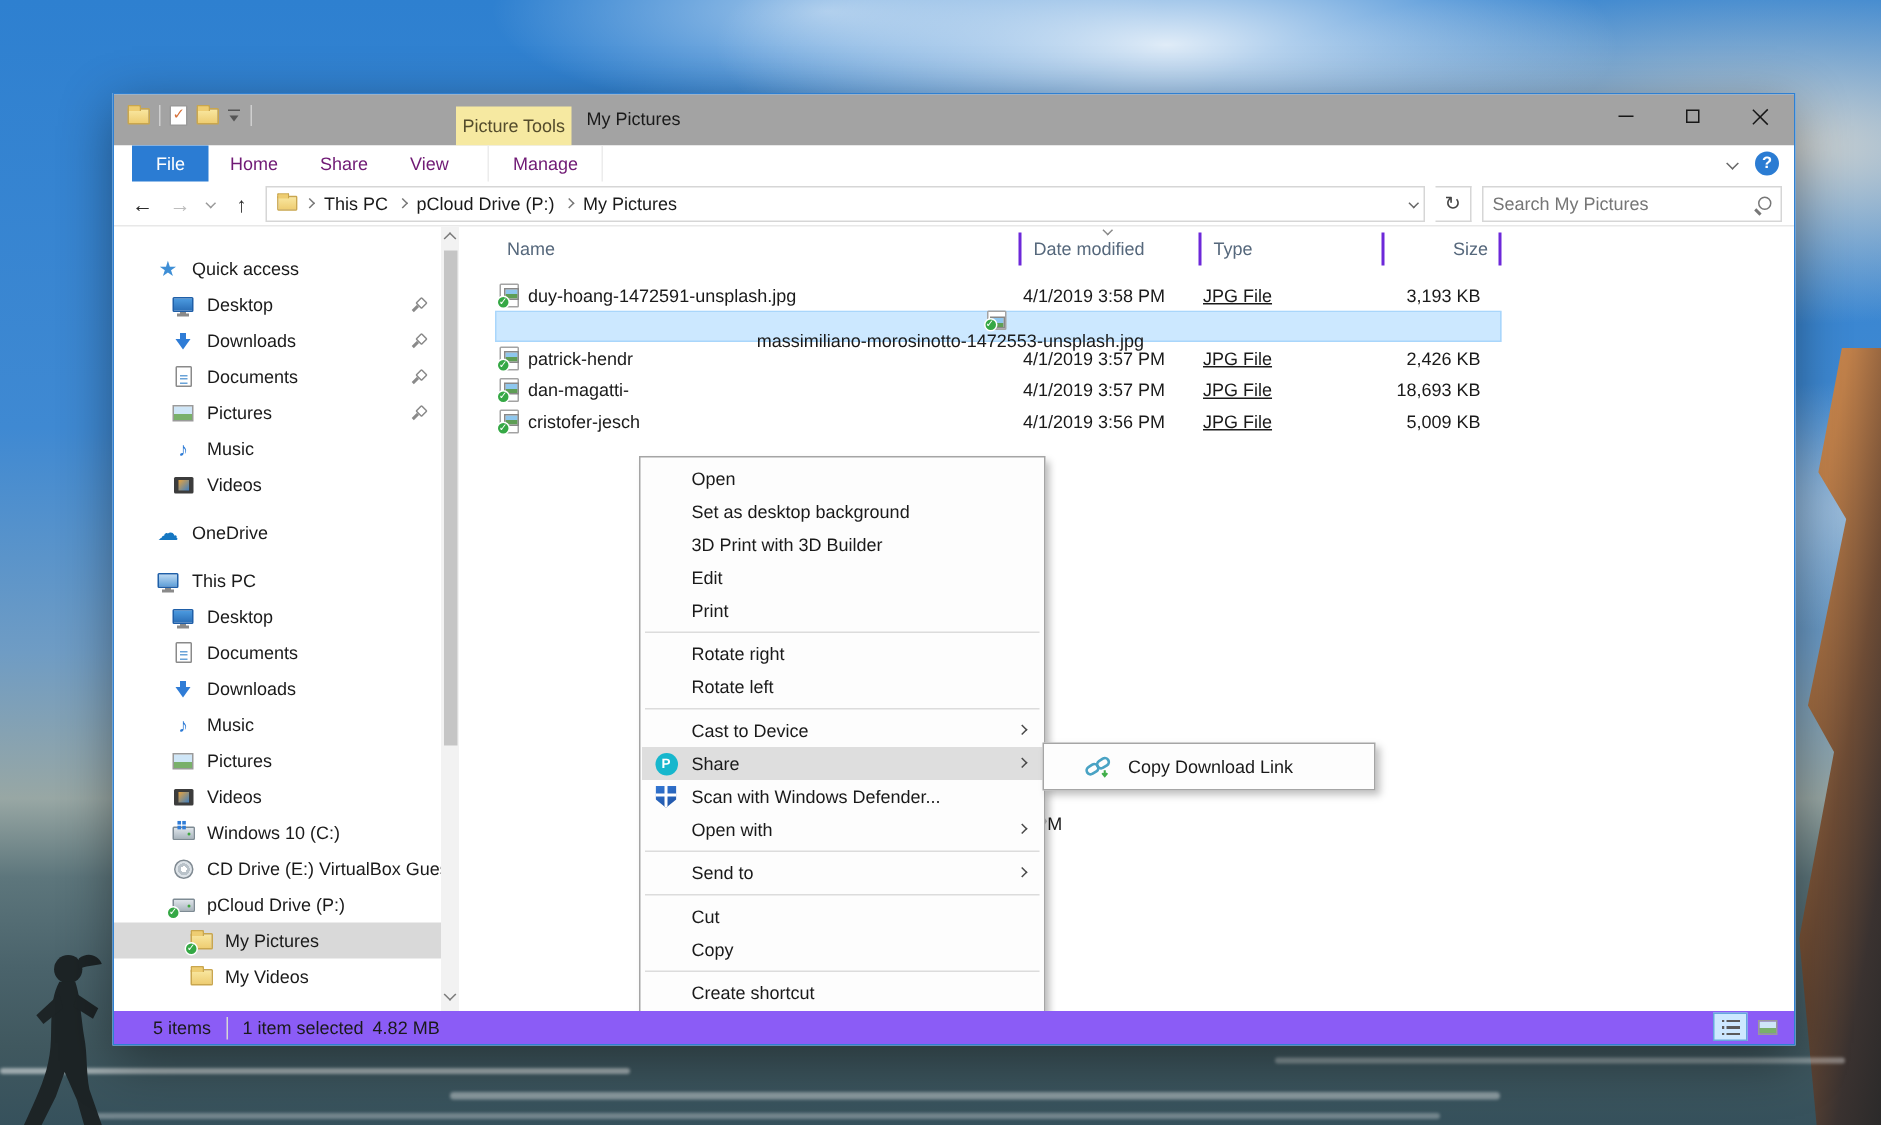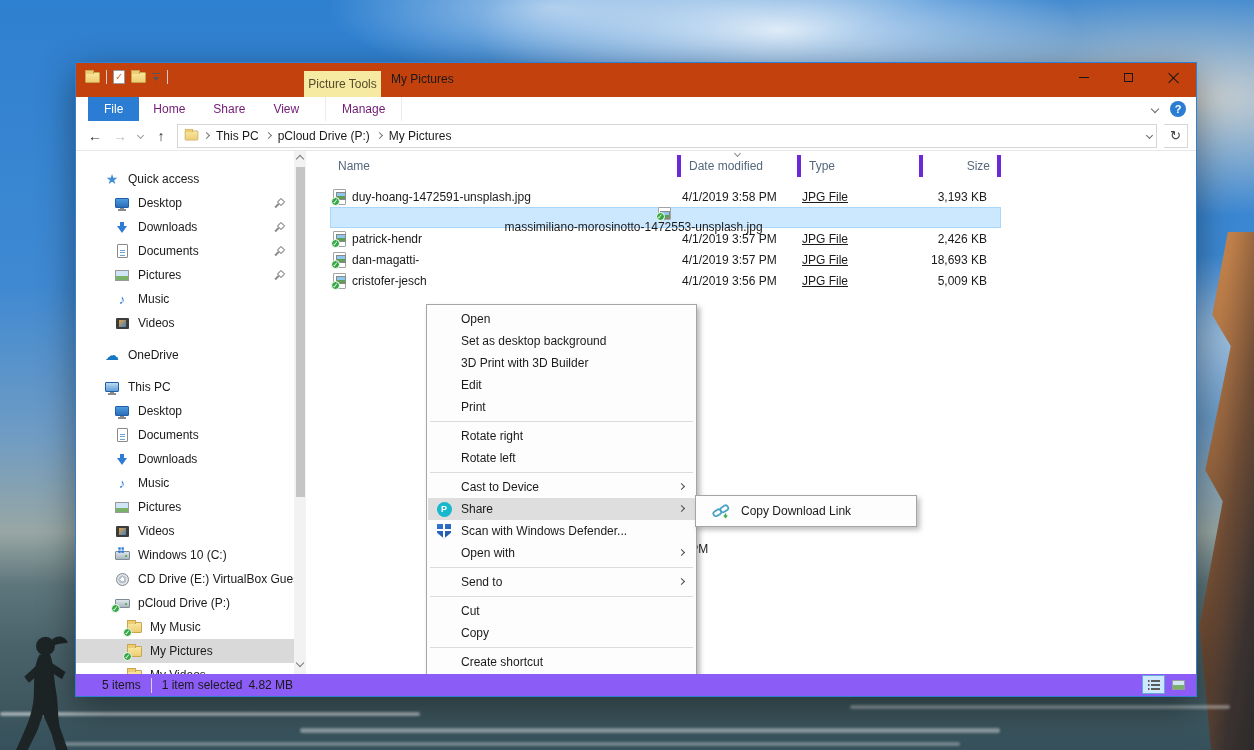--- a/index.html
+++ b/index.html
@@ -20,21 +20,21 @@
     background:linear-gradient(100deg,#e09a55 0%,#c0804a 25%,#6e4c35 55%,#3a3230 80%,#2b2a2a 100%);
     clip-path:polygon(55% 0,28% 16%,60% 22%,16% 46%,46% 52%,6% 76%,26% 100%,100% 100%,100% 0);
   }
   .person { position:absolute; left:6px; bottom:0; }
 
   
   .win { position:absolute; left:75px; top:62px; width:1122px; height:635px; background:#fff;
     border:1px solid #2f80d2; box-shadow:0 10px 34px rgba(0,0,0,.42); display:flex; flex-direction:column; }
 
   
-  .titlebar { height:34px; position:relative; display:flex; align-items:flex-start; background:#c2410c; flex:0 0 34px; }
+  .titlebar { height:34px; position:relative; display:flex; align-items:flex-start; background:#a3a3a3; flex:0 0 34px; }
   .qat { display:flex; align-items:center; gap:6px; padding:7px 0 0 9px; }
   .qsep { width:1px; height:14px; background:#cfcfcf; }
   .ic-folder { width:15px; height:11px; background:linear-gradient(#f9e7a0,#eecd72); border:1px solid #c9a64e; border-radius:1px; position:relative; display:inline-block; }
   .ic-folder::before { content:""; position:absolute; left:-1px; top:-3px; width:7px; height:3px; background:#eecd72; border:1px solid #c9a64e; border-bottom:none; border-radius:1px 1px 0 0; }
   .ic-propdoc { width:12px; height:14px; background:#fff; border:1px solid #9a9a9a; border-radius:1px; position:relative; display:inline-block; }
   .ic-propdoc::after { content:"\2713"; position:absolute; left:1px; top:0px; color:#d6713a; font-size:10px; font-weight:bold; }
   .qat-drop { width:9px; height:9px; position:relative; }
   .qat-drop::before { content:""; position:absolute; top:0; left:0; width:8px; height:1.5px; background:#555; }
   .qat-drop::after { content:""; position:absolute; top:4px; left:1px; border-left:3px solid transparent; border-right:3px solid transparent; border-top:4px solid #555; }
   .pt-tab { position:absolute; left:228px; bottom:0; width:77px; height:26px; background:#f6e9a1; color:#544c2c; text-align:center; line-height:26px; }
@@ -107,21 +107,21 @@
   
   .sb-scroll { position:absolute; right:0; top:0; width:12px; height:100%; background:#f2f2f2; }
   .sb-thumb { position:absolute; top:16px; left:1.5px; width:9px; height:330px; background:#c5c5c5; }
   .sb-up,.sb-dn { position:absolute; left:3px; width:6px; height:6px; border-right:1.4px solid #7a7a7a; border-bottom:1.4px solid #7a7a7a; }
   .sb-up { top:5px; transform:rotate(-135deg); }
   .sb-dn { bottom:8px; transform:rotate(45deg); }
 
   
   .filelist { flex:1; position:relative; overflow:hidden; }
   .lheader { height:30px; display:flex; align-items:center; margin-left:24px; color:#56687c; }
-  .hcell { border-right:4px solid #6d28d9; height:22px; line-height:22px; padding-left:8px; position:relative; }
+  .hcell { border-right:2px solid #6d28d9; height:22px; line-height:22px; padding-left:8px; position:relative; }
   .hc-name { width:351px; } .hc-date { width:120px; } .hc-type { width:122px; } .hc-size { width:78px; text-align:right; padding-right:7px; }
   .sortchev { position:absolute; top:-4px; left:50%; margin-left:-4px; width:5px; height:5px; border-right:1.3px solid #8a8a8a; border-bottom:1.3px solid #8a8a8a; transform:rotate(45deg); }
   .rows { padding-top:5px; }
   .frow { height:21px; display:flex; align-items:center; margin-left:24px; width:671px; }
   .frow.sel { background:#cce8ff; box-shadow:inset 0 0 0 1px #a9d6fb;flex-direction:column; }
   .fic { width:13px; height:16px; background:#fff; border:1px solid #a3a3a3; border-radius:1px; position:relative; margin:0 6px 0 3px; flex:0 0 13px; }
   .fic::before { content:""; position:absolute; left:1.5px; top:2.5px; width:8px; height:6px; background:linear-gradient(180deg,#8ec7ee 55%,#5e9e55 55%); border:.5px solid #888; }
   .fname { width:322px; flex:0 0 322px; white-space:nowrap; overflow:hidden; }
   .fdate { width:120px; flex:0 0 120px; padding-left:8px; white-space:nowrap; }
   .ftype { width:122px; flex:0 0 122px; padding-left:8px; white-space:nowrap;text-decoration:underline; }
@@ -138,21 +138,21 @@
   .ic-pcloud { width:15px; height:15px; border-radius:50%; background:#17b7cd; color:#fff; font-size:9px; font-weight:bold; text-align:center; line-height:15px; }
   .ic-pcloud::before { content:"P"; }
   .ic-defender { width:14px; height:15px; background:
       linear-gradient(#fff,#fff) 50% 0/2px 100% no-repeat,
       linear-gradient(#fff,#fff) 0 42%/100% 2px no-repeat,
       linear-gradient(160deg,#3377d4,#1c4fa0);
       clip-path:polygon(0 0,100% 0,100% 62%,50% 100%,0 62%); }
 
   
   .submenu { position:absolute; left:619px; top:344px; width:222px; height:32px; background:#fdfdfd; border:1px solid #a5a5a5; box-shadow:3px 3px 5px rgba(0,0,0,.25); z-index:21; display:flex; align-items:center; }
-  .smi { display:flex; align-items:center; gap:10px; padding-left:16px; width:100%; height:26px; }
+  .smi { display:flex; align-items:center; gap:10px; padding-left:27px; width:100%; height:26px; }
 
   
   .statusbar { height:22px; flex:0 0 22px; display:flex; align-items:center; padding:0 6px 0 26px; gap:10px; background:#8b5cf6; position:relative; }
   .st-sep { width:1px; height:15px; background:#d6d6d6; }
   .viewbtns { position:absolute; right:6px; top:1px; display:flex; gap:2px; }
   .vbtn { width:23px; height:19px; display:flex; align-items:center; justify-content:center; border:1px solid transparent; background:transparent; }
   .vbtn.active { background:#cde8ff; border-color:#66a7dd; }
   .vd-lines { width:12px; height:10px; background:
       repeating-linear-gradient(180deg,#5a5a5a 0 1.5px,transparent 1.5px 4.2px) 3px 0/9px 100% no-repeat,
       repeating-linear-gradient(180deg,#5a5a5a 0 1.5px,transparent 1.5px 4.2px) 0 0/1.5px 100% no-repeat; }
@@ -225,20 +225,24 @@
       <span class="crumb">This PC</span>
       <span class="chev-r"></span>
       <span class="crumb">pCloud Drive (P:)</span>
       <span class="chev-r"></span>
       <span class="crumb">My Pictures</span>
       <span class="addr-right">
           <span class="chev" style="width:5px;height:5px;"></span>
         </span>
     </div>
     <div class="refresh-btn">↻</div>
+    <div class="searchbox">
+      <input type="text" placeholder="Search My Pictures" style="">
+      <span class="mag"></span>
+    </div>
   </div>
 
   <div class="content">
 
     <div class="sidebar">
       <div class="srow">
         <span class="sic star">★</span>
         <span class="slabel">Quick access</span>
       </div>
       <div class="srow lvl1">
@@ -346,27 +350,20 @@
             <span class="ic-cd"></span>
           </span>
         <span class="slabel">CD Drive (E:) VirtualBox Guest A</span>
       </div>
       <div class="srow lvl1">
         <span class="sic">
             <span class="ic-drive"></span>
             <span class="badge"></span>
           </span>
         <span class="slabel">pCloud Drive (P:)</span>
-      </div>
-      <div class="srow lvl2">
-        <span class="sic">
-            <span class="ic-folder"></span>
-            <span class="badge"></span>
-          </span>
-        <span class="slabel">My Music</span>
       </div>
       <div class="srow lvl2 sel">
         <span class="sic">
             <span class="ic-folder"></span>
             <span class="badge"></span>
           </span>
         <span class="slabel">My Pictures</span>
       </div>
       <div class="srow lvl2">
         <span class="sic">

